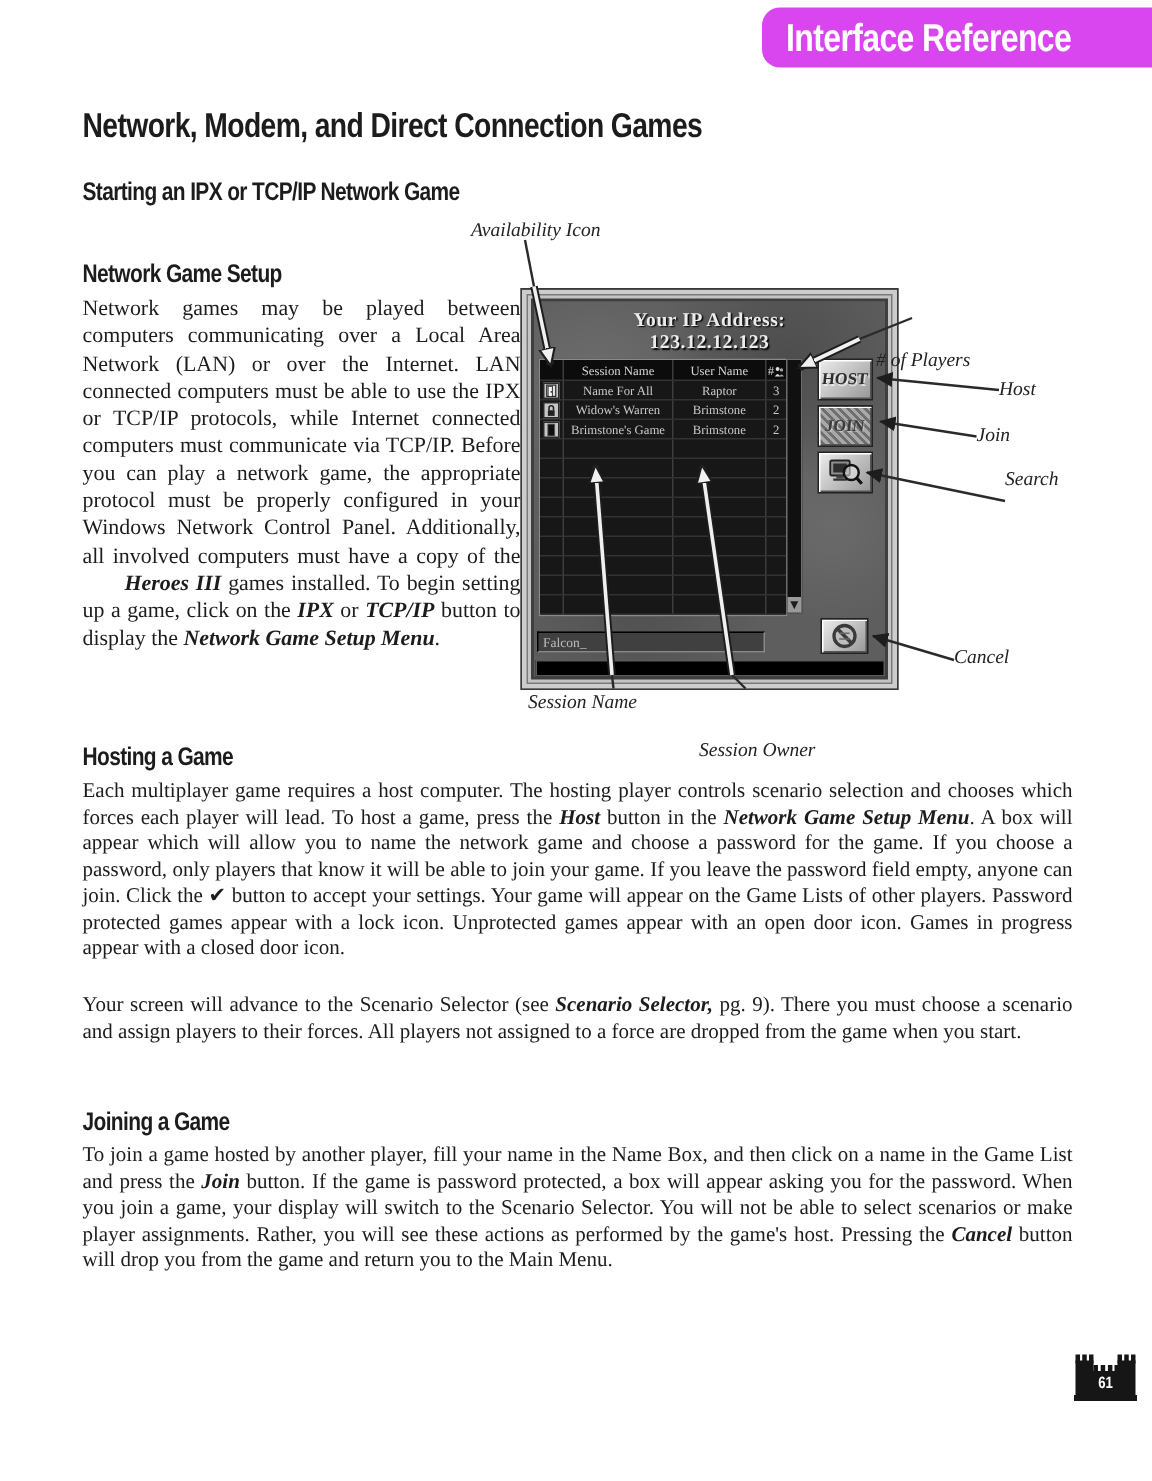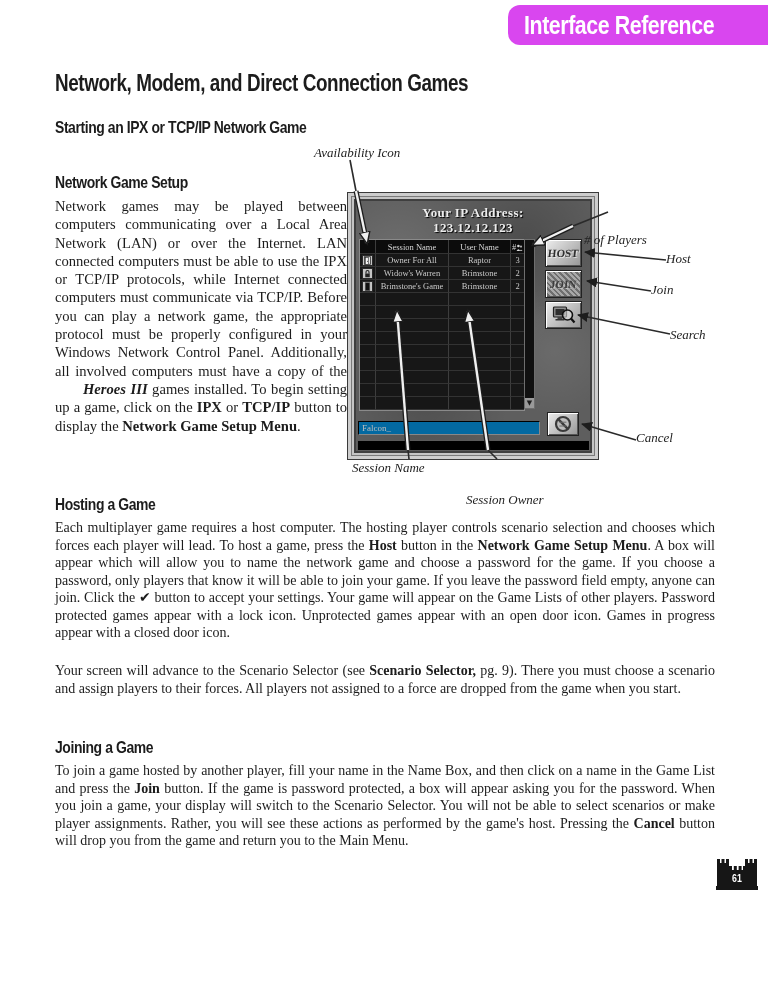--- a/index.html
+++ b/index.html
@@ -15,21 +15,21 @@
 
   
   .disp{font-family:"Liberation Sans",sans-serif;font-weight:700;letter-spacing:-0.5px;
         display:inline-block;transform:scaleX(.82);transform-origin:0 50%;white-space:nowrap;}
   .h1{font-size:23px;}
   .h2{font-size:17px;}
 
   
   .para{font-size:14px;line-height:17.5px;text-align:justify;}
   .para-narrow{font-size:14.6px;line-height:18.3px;text-align:justify;}
-  .b{font-weight:bold;}
+  .b{font-weight:bold;font-style:italic;}
   .i{font-style:italic;margin-left:28px;}
   .check{font-family:"DejaVu Sans",sans-serif;font-weight:bold;}
 
   
   .annot{position:absolute;font-style:italic;font-size:13px;color:#222;z-index:6;white-space:nowrap;}
 
   
   .dialog{position:absolute;left:347px;top:192px;width:250px;height:266px;z-index:1;
           background:#616161;border:1px solid #3a3a3a;
           box-shadow:inset 0 0 0 3px #cdcdcd, inset 0 0 0 4px #7a7a7a,
@@ -77,32 +77,32 @@
   .btn-join{left:197px;top:77px;width:37px;height:28px;
         background:repeating-linear-gradient(45deg,#a8a8a8 0 2px,#6f6f6f 2px 4px);}
   .btn-search{left:197px;top:108px;width:37px;height:28px;}
   .btn-cancel{left:199px;top:219px;width:32px;height:24px;}
   .gbtn .lbl{font-family:"Liberation Serif",serif;font-weight:bold;font-size:11px;
              color:#2e2e2e;text-shadow:1px 1px 0 rgba(255,255,255,.6);
              transform:skewX(-6deg);}
   .btn-join .lbl{color:#3c3c3c;text-shadow:1px 1px 0 rgba(255,255,255,.35);}
 
   
-  .name-input{position:absolute;left:10px;top:228px;width:182px;height:14px;z-index:2;
-              background:#0369a1;border:1px solid #000;border-right-color:#888;
+  .name-input{position:absolute;left:10px;top:228px;width:152px;height:14px;z-index:2;
+              background:#404040;border:1px solid #000;border-right-color:#888;
               border-bottom-color:#888;box-sizing:border-box;color:#bdbdbd;
               font-size:9px;line-height:12px;padding:0 0 0 3px;overflow:hidden;}
   .status-bar{position:absolute;left:9px;top:247px;width:233px;height:11px;z-index:2;
               background:#000;border:1px solid #5a5a5a;box-sizing:border-box;}
 
   
   .overlay{position:absolute;left:0;top:0;width:768px;height:987px;z-index:5;pointer-events:none;}
 
   
-  .castle{position:absolute;left:714px;top:856px;width:46px;height:38px;z-index:2;}
+  .castle{position:absolute;left:714px;top:900px;width:46px;height:38px;z-index:2;}
   .castle .num{position:absolute;left:0;top:16px;width:100%;text-align:center;color:#fff;
                font-family:"Liberation Sans",sans-serif;font-weight:bold;font-size:11px;
                transform:scaleX(.8);}
 </style>
 </head>
 <body>
 
 <div class="banner">
   <span class="disp">Interface Reference</span>
 </div>
@@ -143,21 +143,21 @@
         <div class="gt-row">
           <div class="gt-cell c-icon">
             <span class="avail">
               <svg width="9" height="9" viewBox="0 0 10 12">
                 <rect x="1" y="1" width="8" height="10" fill="#e4e4e4" stroke="#222" stroke-width="1"></rect>
                 <rect x="2.2" y="2" width="3.8" height="9.2" fill="#f4f4f4" stroke="#222" stroke-width=".8"></rect>
                 <circle cx="5" cy="7" r=".7" fill="#222"></circle>
               </svg>
             </span>
           </div>
-          <div class="gt-cell c-session">Owner For All</div>
+          <div class="gt-cell c-session">Name For All</div>
           <div class="gt-cell c-user">Raptor</div>
           <div class="gt-cell c-count">3</div>
         </div>
         <div class="gt-row">
           <div class="gt-cell c-icon">
             <span class="avail">
               <svg width="9" height="9" viewBox="0 0 10 12">
                 <path d="M3 6 V4 a2 2 0 0 1 4 0 V6" fill="none" stroke="#222" stroke-width="1.4"></path>
                 <rect x="2" y="6" width="6" height="5" fill="#222"></rect>
               </svg>
@@ -266,21 +266,21 @@
   </div>
 
   <div class="name-input">Falcon_</div>
   <div class="status-bar"></div>
 </div>
 
 <div class="annot" style="left:314px;top:145px;">Availability Icon</div>
 <div class="annot" style="left:584px;top:200px;margin-top:32px;"># of Players</div>
 <div class="annot" style="left:666px;top:251px;">Host</div>
 <div class="annot" style="left:651px;top:282px;">Join</div>
-<div class="annot" style="left:670px;top:327px;">Search</div>
+<div class="annot" style="left:670px;top:311px;">Search</div>
 <div class="annot" style="left:636px;top:430px;">Cancel</div>
 <div class="annot" style="left:352px;top:460px;">Session Name</div>
 <div class="annot" style="left:466px;top:460px;margin-top:32px;">Session Owner</div>
 
 <svg class="overlay" viewBox="0 0 768 987">
   <defs>
     <marker id="mDark" markerUnits="userSpaceOnUse" markerWidth="14" markerHeight="12" refX="10" refY="5" orient="auto">
       <path d="M0,0 L11,5 L0,10 Z" fill="#1d1d1d"></path>
     </marker>
     <marker id="mWhite" markerUnits="userSpaceOnUse" markerWidth="16" markerHeight="14" refX="11" refY="6" orient="auto">

